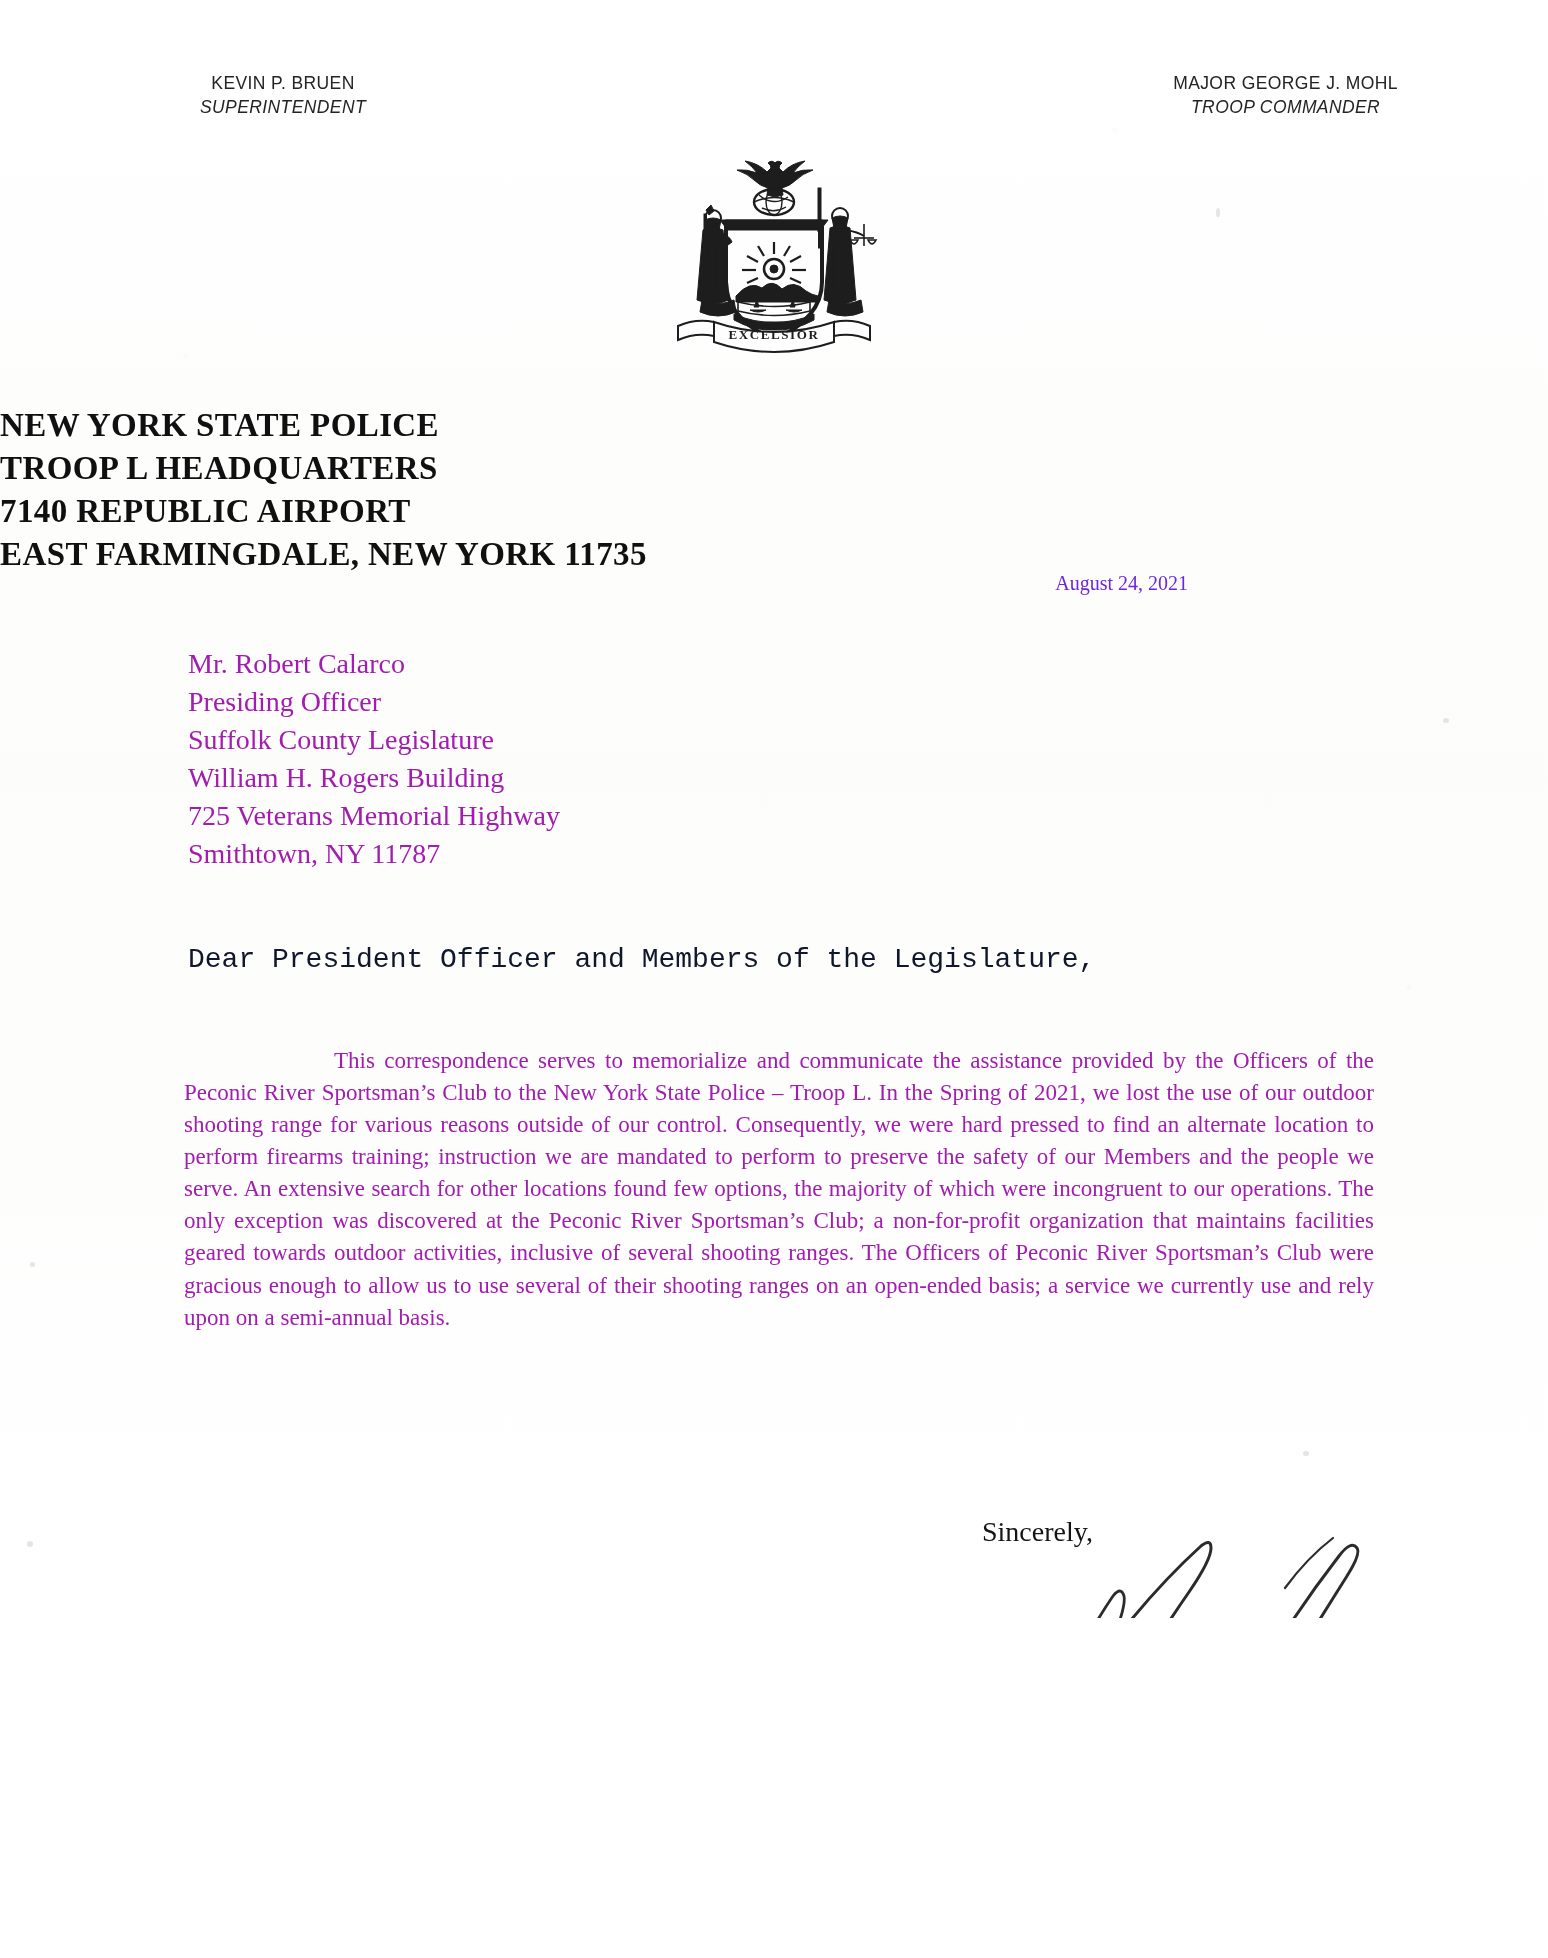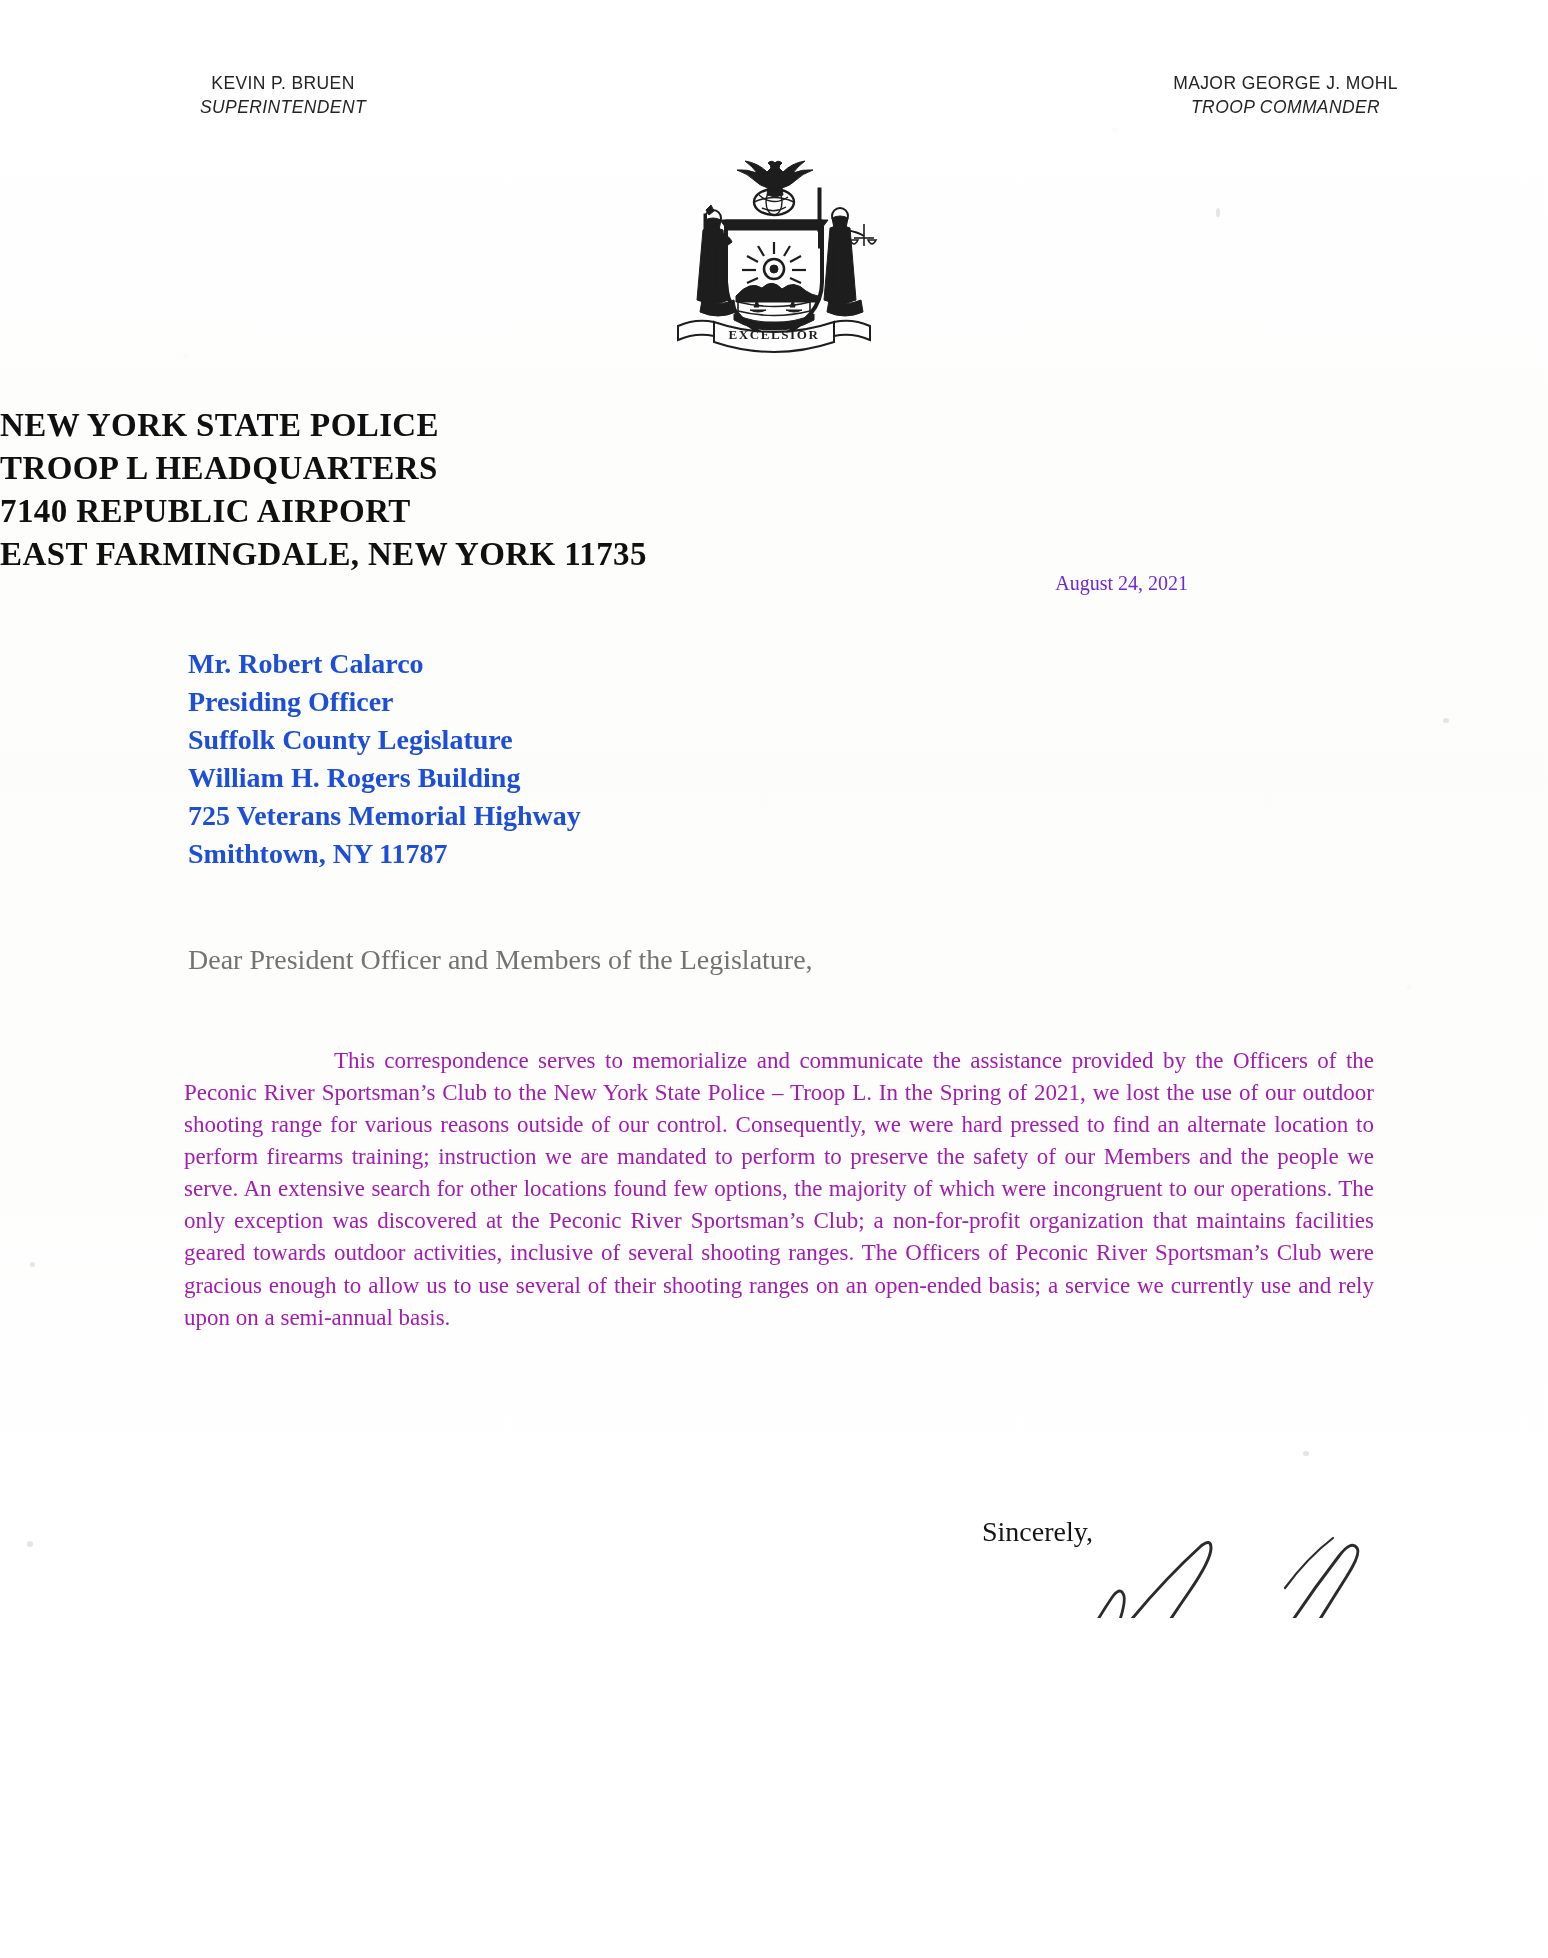--- a/index.html
+++ b/index.html
@@ -96,32 +96,32 @@
     color: #6d28d9;
   }
 
   
   .recipient {
     position: absolute;
     top: 645px;
     left: 188px;
     font-size: 28px;
     line-height: 1.36;
-    color: #1d4ed8;
-    font-weight: bold;
+    color: #a21caf;
   }
   .recipient div { display: block; }
 
   
   .salutation {
     position: absolute;
     top: 944px;
     left: 188px;
     font-size: 28px;
-    color: #737373;
+    color: #0f172a;
+    font-family: Liberation Mono, monospace;
   }
 
   
   .body-text {
     position: absolute;
     top: 1022px;
     left: 184px;
     width: 1190px;
     font-size: 23px;
     line-height: 1.395;

